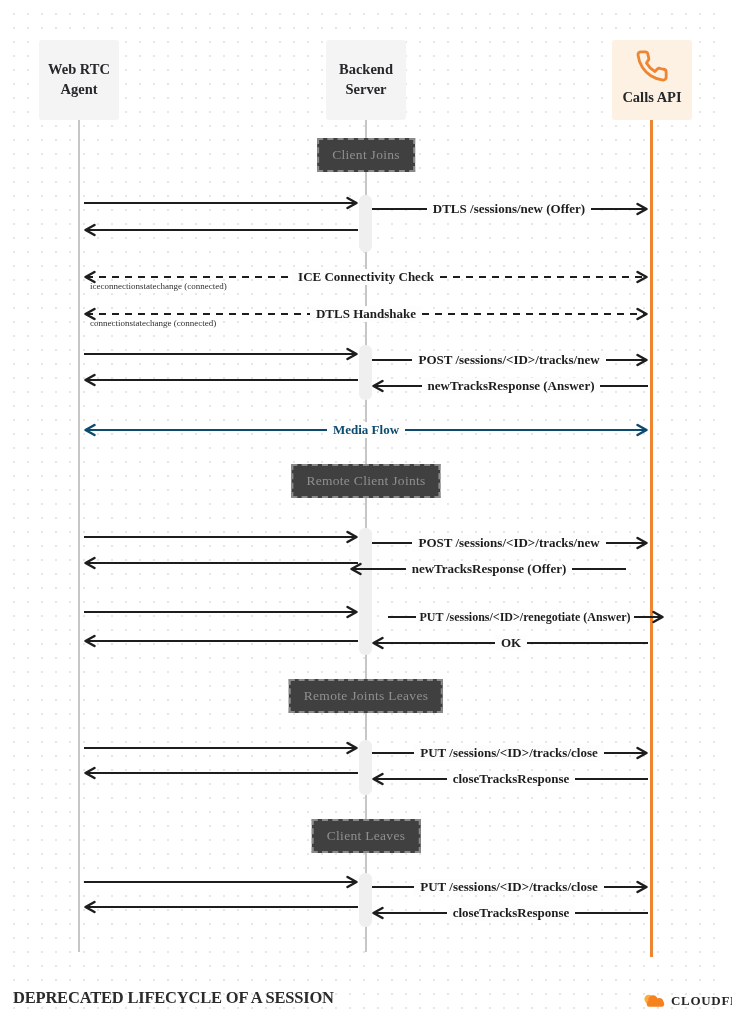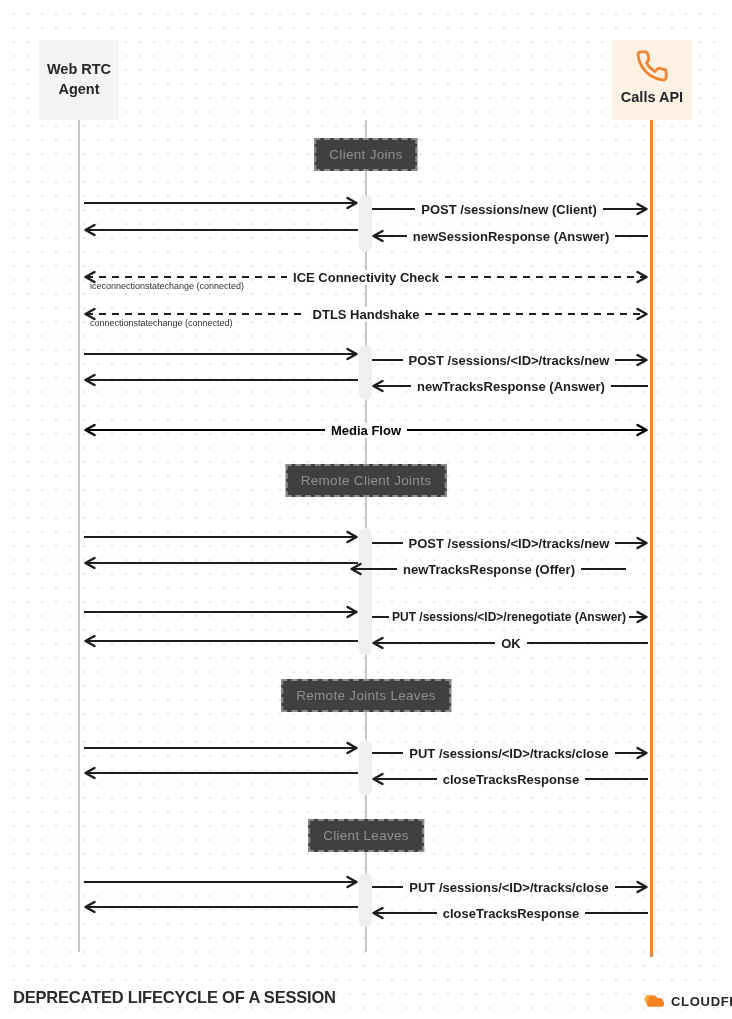--- a/index.html
+++ b/index.html
@@ -1,37 +1,37 @@
 <!DOCTYPE html>
 <html><head>
 <meta charset="utf-8">
 <style>
   html,body{margin:0;padding:0;background:#fff;}
   #canvas{position:relative;width:732px;height:1019px;background:#ffffff;
-    font-family:Liberation Sans, sans-serif;overflow:hidden;}
+    font-family:Liberation Serif, serif;overflow:hidden;}
   .dots{position:absolute;left:7px;top:7px;right:7px;bottom:10px;
     background-image:radial-gradient(circle,#e6e6e6 1.1px,transparent 1.5px);
     background-size:14px 14px;}
   .life{position:absolute;width:2px;background:#c6c6c6;}
   .life.orange{width:3px;background:#ED8533;}
   .act{position:absolute;left:359px;width:13px;background:#efefef;border-radius:6px;}
   .actor{position:absolute;top:40px;width:80px;height:80px;background:#f4f4f4;border-radius:3px;
     display:flex;align-items:center;justify-content:center;text-align:center;
     font-weight:700;font-size:14.5px;color:#26272b;line-height:1.35;box-sizing:border-box;}
   .actor.calls{background:#FCF1E2;flex-direction:column;justify-content:flex-start;padding-top:9px;}
   .actor.calls .alabel{margin-top:5px;}
   .phase{position:absolute;left:366px;transform:translateX(-50%);background:#404040;
     border:2px dashed #8a8a8a;color:#8f8f8f;font-size:13.5px;font-weight:500;
     letter-spacing:.3px;padding:7px 13px;white-space:nowrap;}
   .msg{position:absolute;height:14px;display:flex;align-items:center;color:#1d1d1e;}
   .msg .ln{flex:1 1 auto;min-width:2px;height:2.4px;background:currentColor;}
   .msg .ln.dash{background:repeating-linear-gradient(90deg,currentColor 0 7px,transparent 7px 13px);}
   .msg .lbl{flex:0 0 auto;font-weight:700;font-size:13px;padding:0 6px;white-space:nowrap;
     background:#fdfdfd;}
-  .msg.orange{color:#000000;}
+  .msg.orange{color:#0c4a6e;}
   .ah{flex:0 0 auto;display:block;}
   .ah path{fill:none;stroke:currentColor;stroke-width:2.5;stroke-linecap:round;stroke-linejoin:round;}
   .ah.r{margin-left:-10px;}
   .ah.l{margin-right:-10px;}
   .note{position:absolute;font-size:9px;color:#303030;white-space:nowrap;}
   .title{position:absolute;left:13px;top:988px;font-size:16.5px;font-weight:700;
     letter-spacing:-.2px;color:#2b2b2b;}
   .brandbox{position:absolute;left:641px;top:993px;display:flex;align-items:center;gap:3px;}
   .brandname{font-size:13px;font-weight:700;letter-spacing:.7px;color:#252525;}
 </style>
@@ -47,60 +47,55 @@
 
   <div class="act" style="top:195px;height:57px"></div>
   <div class="act" style="top:345px;height:55px"></div>
   <div class="act" style="top:528px;height:127px"></div>
   <div class="act" style="top:740px;height:55px"></div>
   <div class="act" style="top:873px;height:54px"></div>
 
   <div class="actor" style="left:39px">
     <span class="alabel">Web RTC Agent</span>
   </div>
+  <div class="actor" style="left:326px">
+    <span class="alabel">Backend Server</span>
+  </div>
   <div class="actor calls" style="left:612px">
     <svg width="34" height="34" viewBox="0 0 24 24">
       <path d="M22 16.92v3a2 2 0 0 1-2.18 2 19.79 19.79 0 0 1-8.63-3.07 19.5 19.5 0 0 1-6-6 19.79 19.79 0 0 1-3.07-8.67A2 2 0 0 1 4.11 2h3a2 2 0 0 1 2 1.72c.12.81.3 1.6.54 2.37a2 2 0 0 1-.45 2.11L8.09 9.91a16 16 0 0 0 6 6l1.71-1.71a2 2 0 0 1 2.11-.45c.77.24 1.56.42 2.37.54a2 2 0 0 1 1.72 2.03z" fill="none" stroke="#ED8533" stroke-width="2" stroke-linecap="round" stroke-linejoin="round"></path>
     </svg>
     <span class="alabel">Calls API</span>
   </div>
 
   <div class="phase" style="top:138px">Client Joins</div>
   <div class="phase" style="top:464px">Remote Client Joints</div>
   <div class="phase" style="top:679px">Remote Joints Leaves</div>
   <div class="phase" style="top:819px">Client Leaves</div>
 
   <div class="msg" style="left:84px;top:196px;width:274px">
     <span class="ln"></span>
       <svg class="ah r" width="12" height="14" viewBox="0 0 12 14">
         <path d="M1.5 2 10.5 7 1.5 12"></path>
       </svg>
   </div>
   <div class="msg" style="left:372px;top:202px;width:276px">
     <span class="ln"></span>
-      <span class="lbl">POST /sessions/new (Client)</span>
+      <span class="lbl">DTLS /sessions/new (Offer)</span>
       <span class="ln"></span>
       <svg class="ah r" width="12" height="14" viewBox="0 0 12 14">
         <path d="M1.5 2 10.5 7 1.5 12"></path>
       </svg>
   </div>
   <div class="msg" style="left:84px;top:223px;width:274px">
     <svg class="ah l" width="12" height="14" viewBox="0 0 12 14">
         <path d="M10.5 2 1.5 7 10.5 12"></path>
       </svg>
       <span class="ln"></span>
   </div>
-  <div class="msg" style="left:372px;top:229px;width:276px">
-    <svg class="ah l" width="12" height="14" viewBox="0 0 12 14">
-        <path d="M10.5 2 1.5 7 10.5 12"></path>
-      </svg>
-      <span class="ln"></span>
-      <span class="lbl">newSessionResponse (Answer)</span>
-      <span class="ln"></span>
-  </div>
 
   <div class="msg" style="left:84px;top:270px;width:564px">
     <svg class="ah l" width="12" height="14" viewBox="0 0 12 14">
         <path d="M10.5 2 1.5 7 10.5 12"></path>
       </svg>
       <span class="ln dash"></span>
       <span class="lbl">ICE Connectivity Check</span>
       <span class="ln dash"></span>
       <svg class="ah r" width="12" height="14" viewBox="0 0 12 14">
         <path d="M1.5 2 10.5 7 1.5 12"></path>
@@ -189,21 +184,21 @@
       <span class="ln"></span>
       <span class="lbl">newTracksResponse (Offer)</span>
       <span class="ln"></span>
   </div>
   <div class="msg" style="left:84px;top:605px;width:274px">
     <span class="ln"></span>
       <svg class="ah r" width="12" height="14" viewBox="0 0 12 14">
         <path d="M1.5 2 10.5 7 1.5 12"></path>
       </svg>
   </div>
-  <div class="msg" style="left:372px;top:610px;width:276px">
+  <div class="msg" style="left:388px;top:610px;width:276px">
     <span class="ln"></span>
       <span class="lbl" style="font-size:12px;padding:0 3px">PUT /sessions/&lt;ID&gt;/renegotiate (Answer)</span>
       <span class="ln"></span>
       <svg class="ah r" width="12" height="14" viewBox="0 0 12 14">
         <path d="M1.5 2 10.5 7 1.5 12"></path>
       </svg>
   </div>
   <div class="msg" style="left:84px;top:634px;width:274px">
     <svg class="ah l" width="12" height="14" viewBox="0 0 12 14">
         <path d="M10.5 2 1.5 7 10.5 12"></path>

